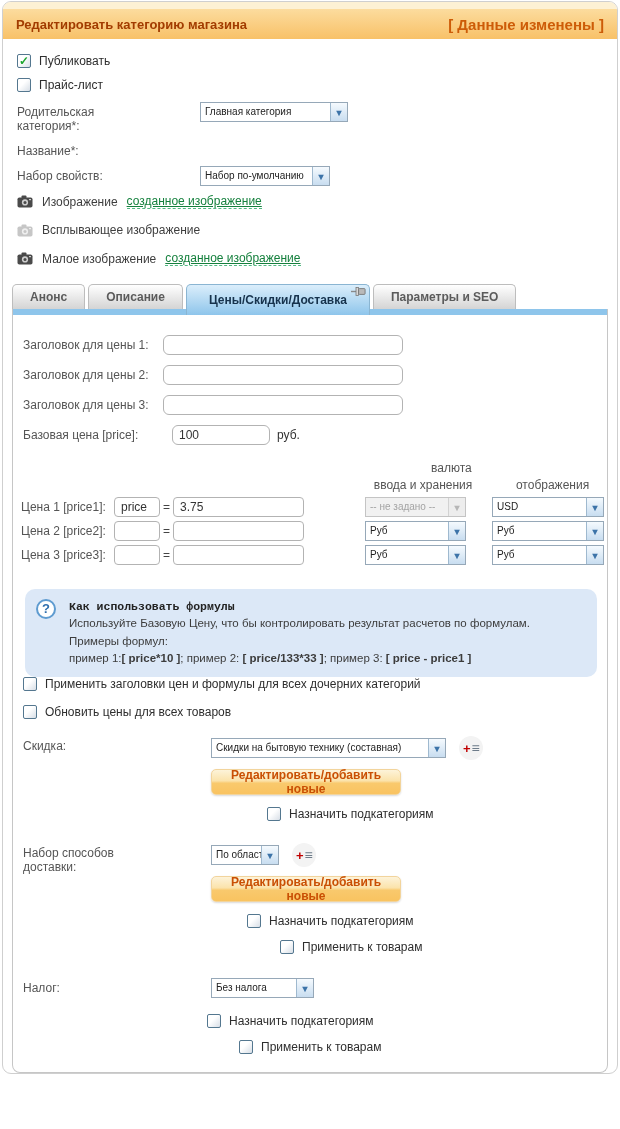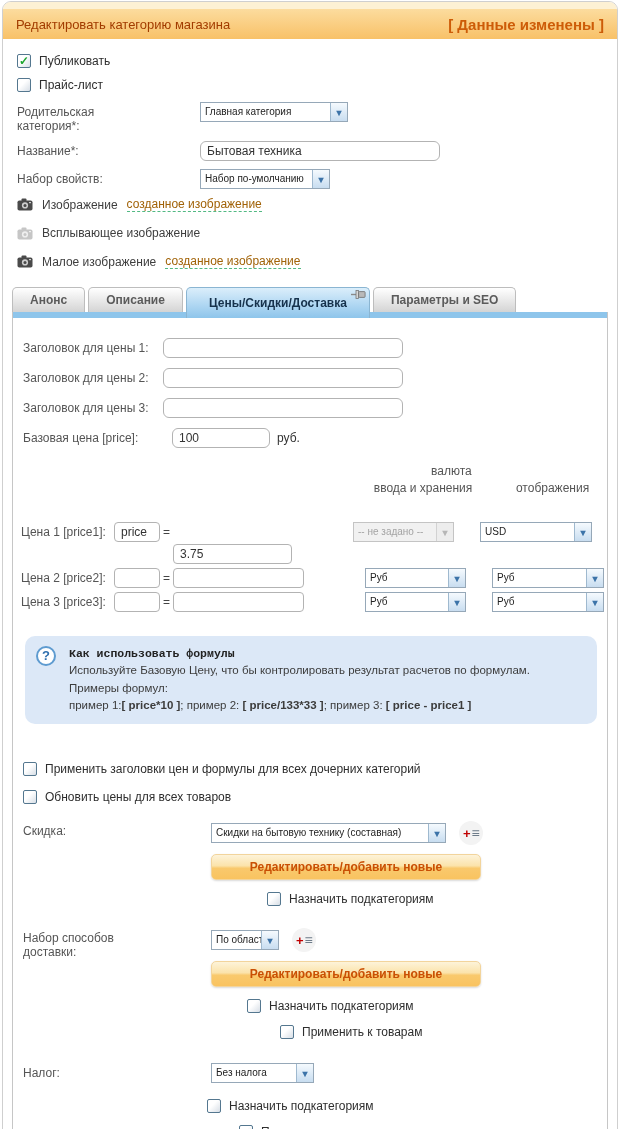--- a/index.html
+++ b/index.html
@@ -4,21 +4,21 @@
 <style>
   * { box-sizing: border-box; }
   body { margin: 0; background: #fff; font-family: "Liberation Sans", sans-serif; }
   .page { width: 616px; margin: 1px auto; border: 1px solid #cfcfcf; border-radius: 9px;
           overflow: hidden; background: #fff; font-size: 12px; color: #333; }
 
   
   .hdr { background: #fdf1d4; padding-top: 7px; }
   .hdr-band { height: 30px; background: linear-gradient(#fcdc9e, #f8c168);
               display: flex; align-items: center; justify-content: space-between; padding: 0 13px; }
-  .hdr-title { font-weight: normal; font-size: 13px; color: #a23c00; }
+  .hdr-title { font-weight: bold; font-size: 13px; color: #a23c00; }
   .hdr-status { font-weight: bold; font-size: 15px; color: #cd5c08; }
 
   
   .topform { padding: 15px 14px 0; }
   .cbrow { display: flex; align-items: center; margin: 0 0 10px; }
   .cb { width: 14px; height: 14px; border: 1px solid #54778f; border-radius: 2px;
         background: linear-gradient(135deg, #ffffff 40%, #d7dee6); display: inline-flex;
         align-items: center; justify-content: center; flex: none; cursor: pointer; }
   .cb i { font-style: normal; font-weight: bold; font-size: 12px; line-height: 1; color: #1ca52e; }
   .cb-label { margin-left: 8px; color: #2e2e2e; }
@@ -31,21 +31,21 @@
          align-items: stretch; vertical-align: middle; cursor: pointer; }
   .sel-text { flex: 1; padding: 3px 4px 0; font-size: 10px; color: #222;
               white-space: nowrap; overflow: hidden; }
   .sel-btn { width: 17px; flex: none; background: linear-gradient(#f5fafe, #c8ddf0);
              border-left: 1px solid #9fb9cf; display: flex; align-items: center;
              justify-content: center; color: #3c73a8; font-size: 10px; }
   .sel-btn i { font-style: normal; font-weight: bold; }
   .sel.disabled { background: #f1f1f1; border-color: #c4c4c4; }
   .sel.disabled .sel-text { color: #a4a4a4; }
   .sel.disabled .sel-btn { background: #ededed; border-left-color: #d2d2d2; color: #b6b6b6; }
-  .link { color: #a16207; border-bottom: 1px dashed #52b983; cursor: pointer; }
+  .link { color: #15803d; border-bottom: 1px dashed #52b983; cursor: pointer; text-decoration: underline; }
   .imgrow { display: flex; align-items: center; gap: 9px; margin: 0 0 14px; color: #3e3e3e; }
 
   
   .tabs { display: flex; align-items: flex-end; padding: 4px 0 0 9px; position: relative; }
   .tab { height: 25px; padding: 0 17px; display: flex; align-items: center;
          background: linear-gradient(#ffffff, #d4d4d4); border: 1px solid #bdbdbd; border-bottom: none;
          border-radius: 5px 5px 0 0; margin-right: 3px; font-weight: bold; color: #5b5b5b; cursor: pointer; }
   .tab.active { height: 31px; padding: 0 22px; background: linear-gradient(#dbeefb, #8ec5eb);
                 border-color: #8ab5d2; color: #16324c; position: relative; z-index: 3; margin-bottom: -6px; }
   .pin { position: absolute; top: 1px; right: 2px; }
@@ -78,21 +78,21 @@
   .addlist { display: inline-flex; align-items: center; justify-content: center; width: 24px; height: 24px;
              border-radius: 50%; background: #f3f3f3; margin-left: 10px; vertical-align: middle; cursor: pointer; }
   .addlist i { font-style: normal; }
   .addlist .plus { color: #c00000; font-weight: bold; font-size: 13px; }
   .addlist .lines { color: #6e7c8a; font-size: 14px; margin-left: 1px; }
   .btn-orange { display: inline-flex; align-items: center; justify-content: center; height: 26px;
                 border: 1px solid #f2d49c; border-radius: 5px;
                 background: linear-gradient(#fdf3d9 0%, #fbe3ab 45%, #f9c96d 55%, #f9c360 100%);
                 color: #c94f04; font-weight: bold; font-size: 12px; cursor: pointer;
                 box-shadow: 0 1px 2px rgba(0,0,0,.15); }
-  .edit-btn { width: 270px; margin-top: 9px; }
+  .edit-btn { width: 190px; margin-top: 9px; }
   .assign-row { display: flex; align-items: center; margin-top: 12px; }
 </style>
 </head>
 <body>
 
 <div class="page">
 
   <div class="hdr">
     <div class="hdr-band">
       <span class="hdr-title">Редактировать категорию магазина</span>
@@ -117,21 +117,20 @@
       <span class="sel" style="width:148px">
         <span class="sel-text">Главная категория</span>
         <span class="sel-btn">
             <i>▾</i>
           </span>
       </span>
     </div>
 
     <div class="frow">
       <div class="flabel">Название*:</div>
-      <input class="txt" style="width: 240px;" value="Бытовая техника">
     </div>
 
     <div class="frow">
       <div class="flabel">Набор свойств:</div>
       <span class="sel" style="width:130px">
         <span class="sel-text">Набор по-умолчанию</span>
         <span class="sel-btn">
             <i>▾</i>
           </span>
       </span>
@@ -219,21 +218,21 @@
     <div class="cur-h1">валюта</div>
     <div class="cur-h2">
       <span class="c1">ввода и хранения</span>
       <span class="c2">отображения</span>
     </div>
 
     <div class="price-row">
       <span class="pl">Цена 1 [price1]:</span>
       <input class="txt" style="width: 46px; border-radius: 4px;" value="price">
       <span class="eq">=</span>
-      <input class="txt" style="width: 119px; border-radius: 4px; margin-top: 44px;" value="3.75">
+      <input class="txt" style="width: 131px; border-radius: 4px;" value="3.75">
       <span class="sel disabled" style="width:101px;margin-left:61px">
         <span class="sel-text">-- не задано --</span>
         <span class="sel-btn">
             <i>▾</i>
           </span>
       </span>
       <span class="sel" style="width:112px;margin-left:26px">
         <span class="sel-text">USD</span>
         <span class="sel-btn">
             <i>▾</i>
@@ -282,21 +281,21 @@
     <div class="help">
       <span class="q-icon">?</span>
       <div class="htitle">Как использовать формулы</div>
       <div>Используйте Базовую Цену, что бы контролировать результат расчетов по формулам.</div>
       <div>Примеры формул:</div>
       <div>
         <span>пример 1:</span><b>[ price*10 ]</b><span>; пример 2: </span><b>[ price/133*33 ]</b><span>; пример 3: </span><b>[ price - price1 ]</b>
       </div>
     </div>
 
-    <div class="cbrow mid" style="margin-top:38px">
+    <div class="cbrow mid" style="">
       <span class="cb"></span>
       <span class="cb-label">Применить заголовки цен и формулы для всех дочерних категорий</span>
     </div>
     <div class="cbrow mid" style="margin-top:14px">
       <span class="cb"></span>
       <span class="cb-label">Обновить цены для всех товаров</span>
     </div>
 
     <div class="sect">
       <div class="sect-label">Скидка:</div>

